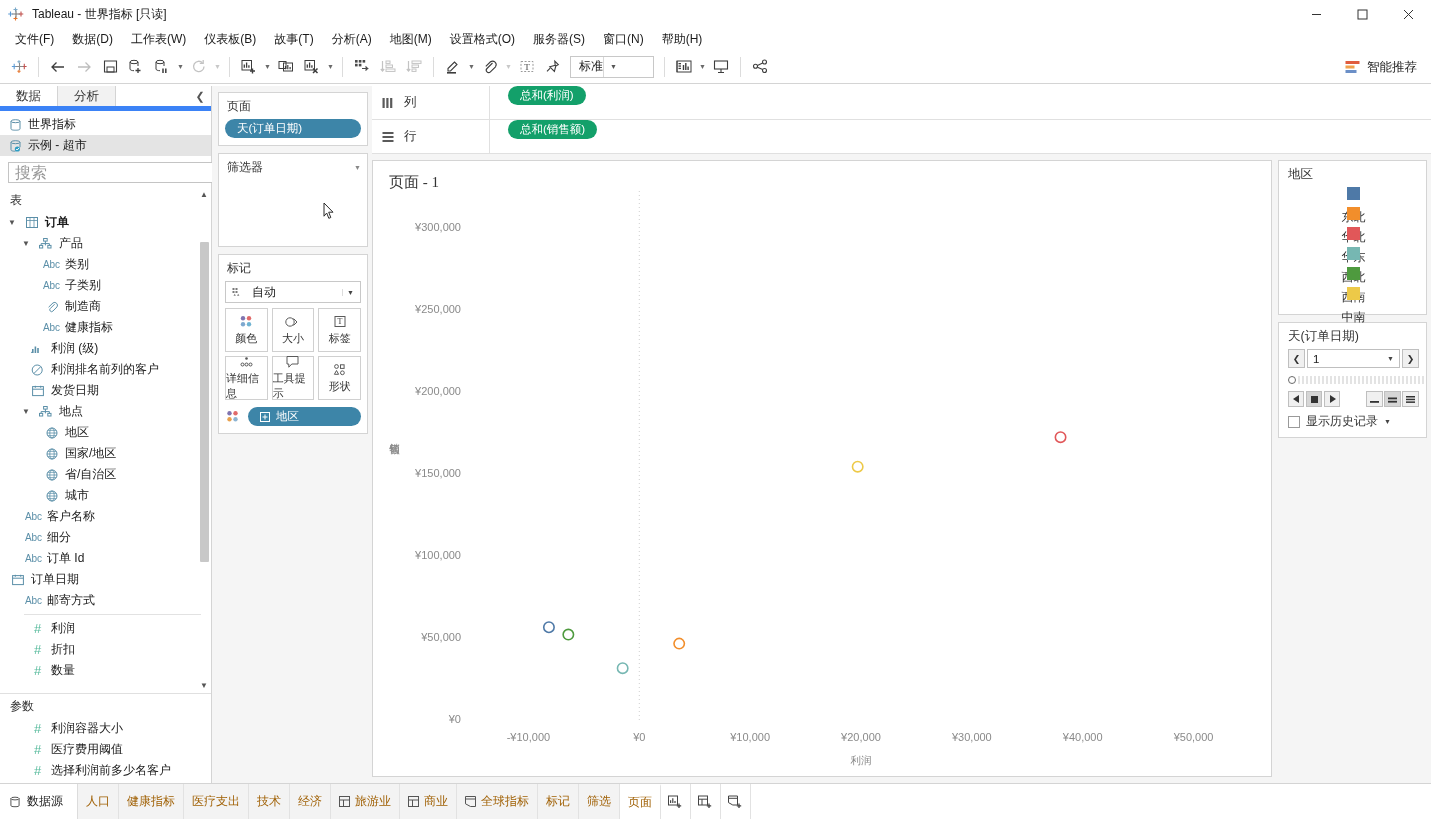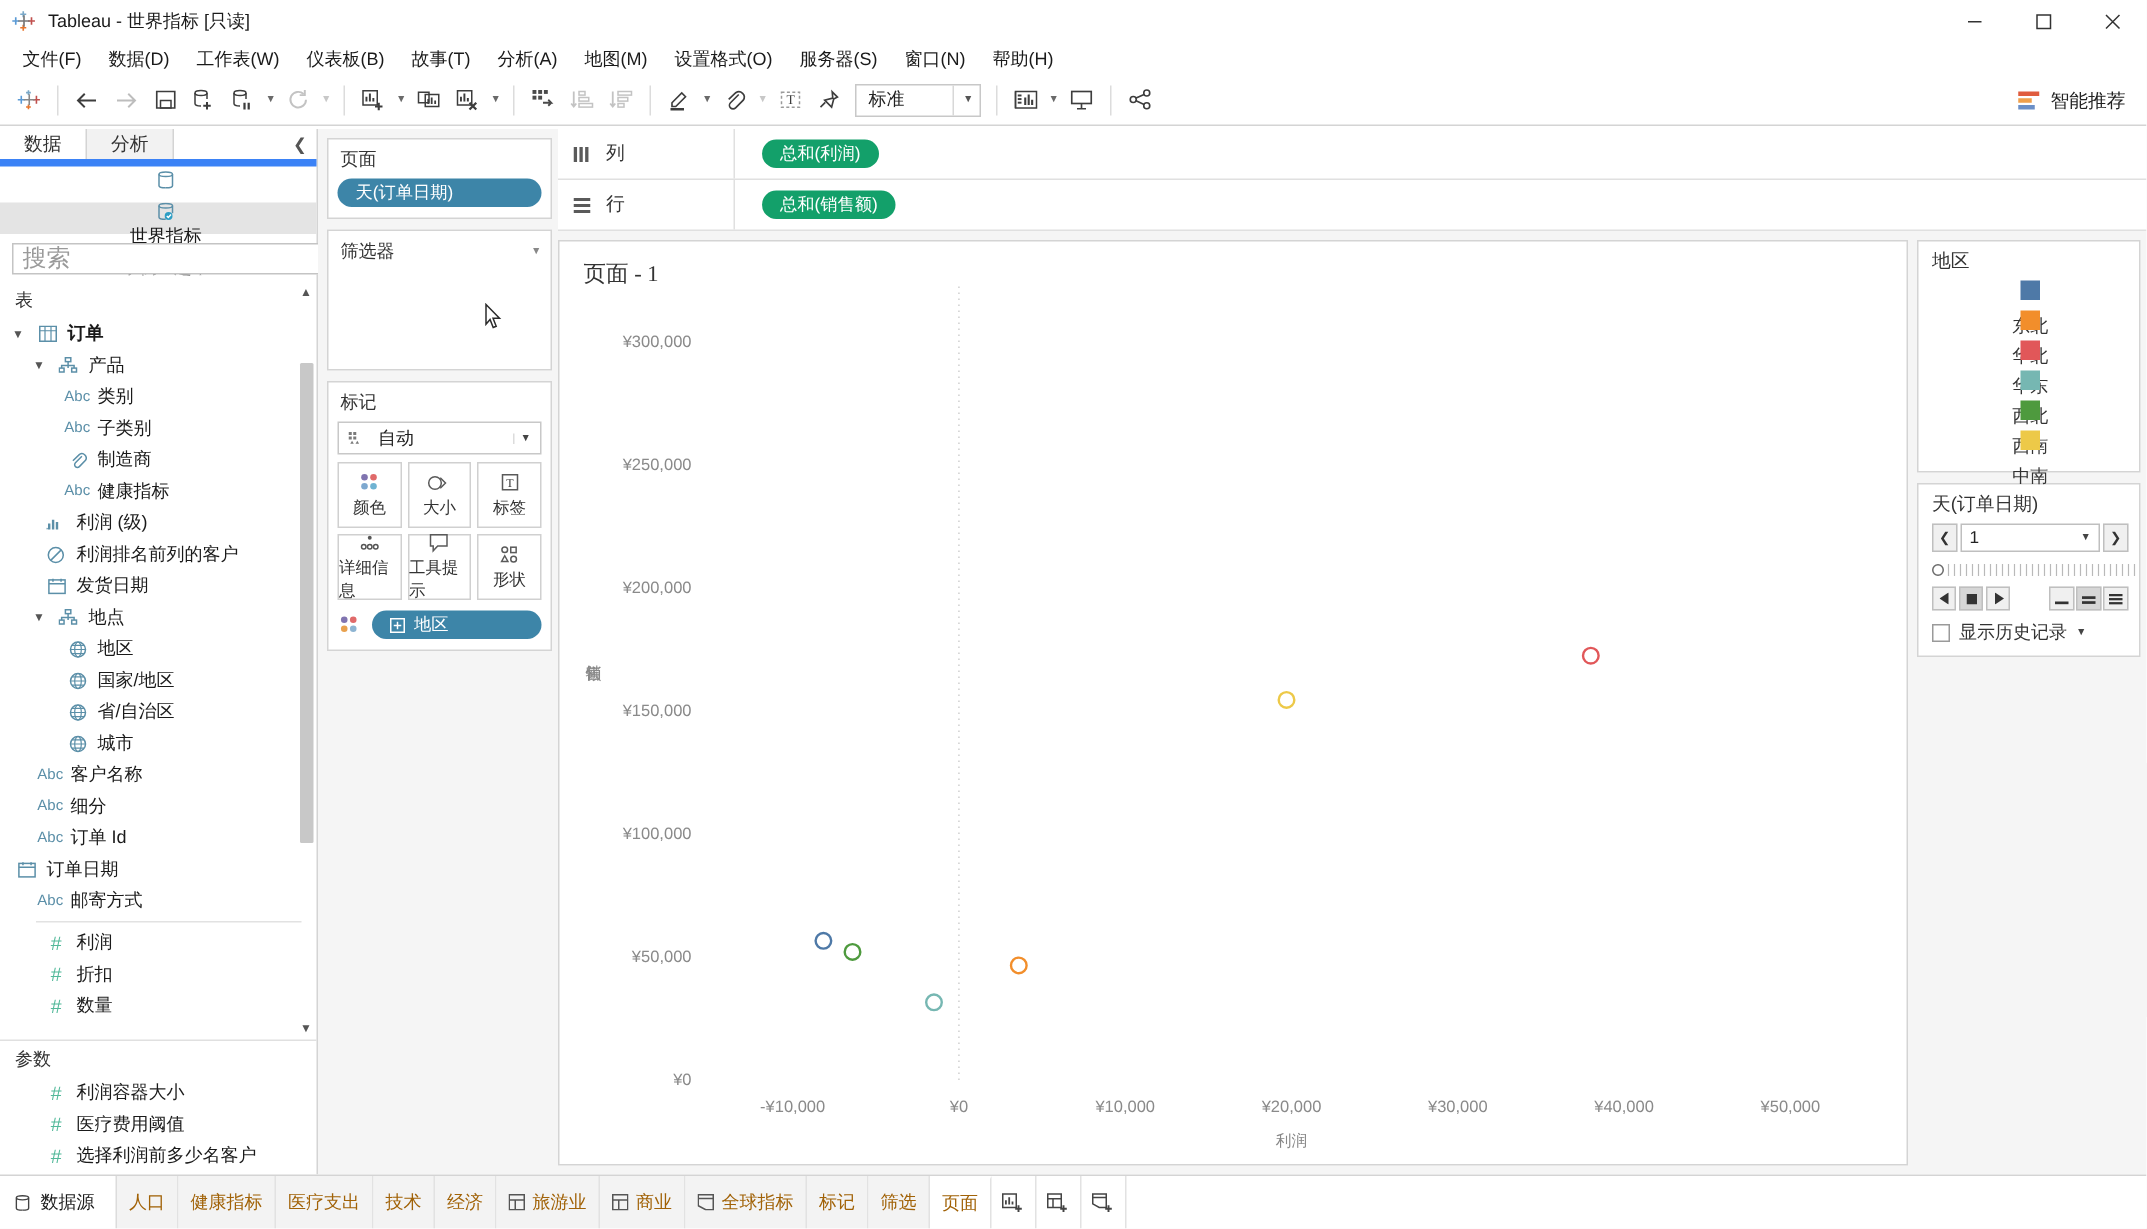--- a/index.html
+++ b/index.html
@@ -37,21 +37,21 @@
   }
   .tbtn { width: 26px; height: 26px; display:flex; align-items:center; justify-content:center;
           color:#4a4a4a; cursor:default; border-radius:2px; }
   .tbtn.dis { color:#c3c3c3; }
   .tb-sep { width:1px; height:20px; background:#dcdcdc; margin:0 6px; }
   .caret { width: 11px; height:26px; display:flex; align-items:center; justify-content:center;
            font-size:7px; color:#6a6a6a; cursor:default; }
   .caret.dis { color:#c8c8c8; }
   .fit-select {
     width: 84px; height: 22px; border:1px solid #c8c8c8; background:#fff;
-    display:flex; align-items:center; justify-content:space-between;
+    display:flex; align-items:center; 
     padding:0 4px 0 8px; font-size:12px; color:#222; margin:0 4px; cursor:default;
   }
   .fit-select .ar { font-size:7px; color:#555; border-left:1px solid #d8d8d8; padding-left:6px; height:100%;
                     display:flex; align-items:center;}
   .showme {
     position:absolute; right:8px; top:4px; height:26px; display:flex; align-items:center;
     gap:6px; padding:0 6px; font-size:12.5px; color:#222; cursor:default;
   }
 
   
@@ -60,22 +60,22 @@
   
   .leftpane { width: 212px; flex:none; background:#fff; display:flex; flex-direction:column;
               border-right:1px solid #d4d4d4; }
   .lp-tabs { height:25px; display:flex; align-items:stretch; border-bottom:5px solid #3b82f6; position:relative;}
   .lp-tab { padding:0 16px; display:flex; align-items:center; font-size:12.5px; color:#333; cursor:default; }
   .lp-tab.active { background:#fff; font-weight:normal; border-right:1px solid #d4d4d4; }
   .lp-tab.inactive { background:#f2f2f2; border-right:1px solid #d4d4d4; }
   .lp-collapse { margin-left:auto; width:22px; display:flex; align-items:center; justify-content:center;
                  color:#555; font-size:11px; cursor:default; }
   .ds-list { padding:3px 0 2px 0; }
-  .ds-item { height:21px; display:flex; align-items:center; padding-left:10px; gap:23px;
-             font-size:12px; color:#1a1a1a; cursor:default;flex-direction:column; }
+  .ds-item { height:21px; display:flex; align-items:center; padding-left:10px; gap:7px;
+             font-size:12px; color:#1a1a1a; cursor:default; }
   .ds-item.sel { background:#e4e4e4; }
   .searchrow { display:flex; align-items:center; padding:4px 6px 5px 8px; gap:4px; }
   .searchbox { flex:1; height:21px; border:1px solid #c4c4c4; background:#fff;
                display:flex; align-items:center; padding:0 4px 0 6px; }
   .searchbox input { border:0; outline:0; flex:1; font-size:16px; color:#333;
                      font-family:inherit; background:transparent; }
   .searchbox input::placeholder { color:#9a9a9a; }
   .sbtn { width:20px; height:21px; display:flex; align-items:center; justify-content:center; color:#555; cursor:default;}
   .field-scroll { flex:1; overflow:hidden; position:relative; }
   .sect-title { font-size:12px; color:#333; padding:4px 0 3px 10px; }
@@ -118,21 +118,21 @@
           align-items:center; justify-content:center; gap:2px; font-size:11px; color:#333; cursor:default; }
   .mark-pill-row { display:flex; align-items:center; gap:6px; margin-top:7px; }
 
   
   .vizcol { flex:1; display:flex; flex-direction:column; background:#f5f5f5; min-width:0; }
   .shelf-row { height:34px; display:flex; align-items:center; background:#fff;
                border-bottom:1px solid #e0e0e0; }
   .shelf-lbl { width:118px; flex:none; display:flex; align-items:center; gap:8px;
                padding-left:10px; font-size:12.5px; color:#333; border-right:1px solid #e0e0e0;
                height:100%; }
-  .shelf-drop { flex:1; height:100%; display:flex; align-items:center; padding-left:18px; }
+  .shelf-drop { flex:1; height:100%; display:flex; align-items:flex-start; padding-left:18px; }
 
   .vizbody { flex:1; display:flex; min-height:0; }
   .vizsheet { flex:1; background:#fff; border:1px solid #d4d4d4; margin:6px 4px 6px 0;
               position:relative; overflow:hidden; min-width:0; }
   .viz-title { font-size:15px; color:#333; padding:12px 0 0 16px; font-family:"Liberation Serif", serif; }
 
   .rightpane { width:155px; flex:none; background:#f5f5f5; padding:6px 4px 0 2px; }
   .rcard { background:#fff; border:1px solid #d4d4d4; margin-bottom:7px; padding:5px 7px 7px 9px; }
   .rcard-hd { font-size:12.5px; color:#333; margin-bottom:4px; }
   .legend-row { display:flex; align-items:center; gap:9px; height:20px; cursor:default;flex-direction:column; }

